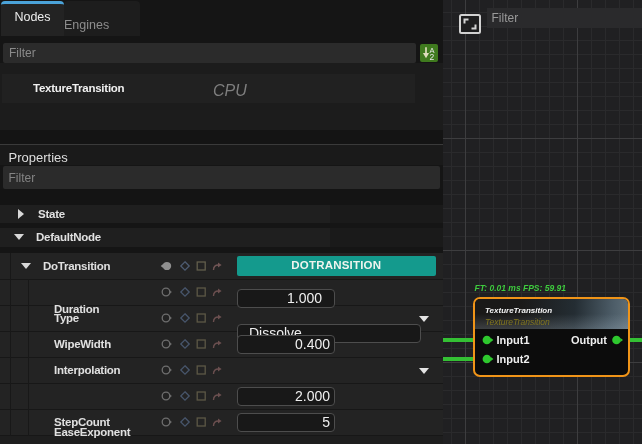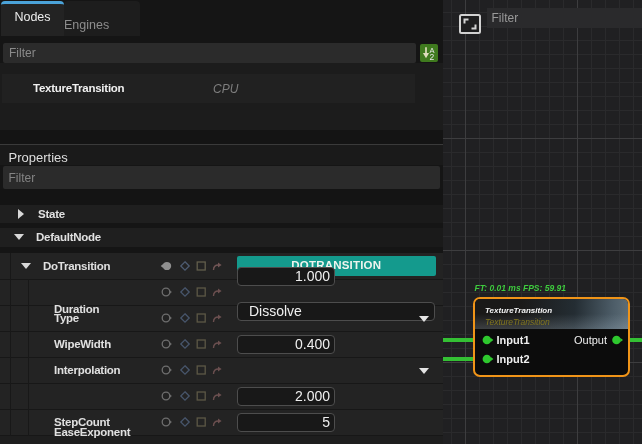--- a/index.html
+++ b/index.html
@@ -26,21 +26,21 @@
     <line x1="6" y1="3.2" x2="6" y2="9.5" stroke="#ddddbb" stroke-width="1.7"></line>
     <polygon points="2.9,9 9.1,9 6,14.3" fill="#ddddbb"></polygon>
     <text x="9.5" y="8.5" font-size="7.5" fill="#e8e8e8" font-family="Liberation Sans">A</text>
     <text x="9.5" y="15.5" font-size="8.5" fill="#e8e8e8" font-family="Liberation Sans">2</text>
   </svg>
 </div>
 
 <div class="abs" style="left:0px;top:63px;width:443px;height:67px;background:#1c1c1c;"></div>
 <div class="abs" style="left:2px;top:74px;width:413px;height:29px;background:#212121;"></div>
 <div class="abs" style="left:33px;top:82px;color:#f0f0f0;font-size:11.5px;font-weight:bold;letter-spacing:-0.25px;">TextureTransition</div>
-<div class="abs" style="left:213px;top:82px;color:#7e7e7e;font-size:12px;font-style:italic;">CPU</div>
+<div class="abs" style="left:213px;top:82px;color:#7e7e7e;font-size:16px;font-style:italic;">CPU</div>
 <div class="abs" style="left:0px;top:130px;width:443px;height:14px;background:#141414;"></div>
 
 <div class="abs" style="left:0px;top:144px;width:443px;height:1px;background:#3a3a3a;"></div>
 <div class="abs" style="left:0px;top:145px;width:443px;height:20px;background:#1a1a1a;"></div>
 <div class="abs" style="left:8.5px;top:150px;color:#dedede;font-size:13px;">Properties</div>
 
 <div class="abs" style="left:3px;top:165.5px;width:437px;height:23.5px;background:#2b2b2b;border-radius:2px;"></div>
 <div class="abs" style="left:8.5px;top:171px;color:#848484;font-size:12px;">Filter</div>
 
 <div class="abs" style="left:0px;top:189px;width:443px;height:16px;background:#141414;"></div>
@@ -79,31 +79,31 @@
 <div class="abs" style="left:236.5px;top:256px;width:199.5px;height:19.5px;background:#149a8d;border-radius:2px;color:#eef4ee;font-size:11.5px;font-weight:bold;text-align:center;line-height:19.5px;letter-spacing:0.2px;">DOTRANSITION</div>
 <div class="lbl" style="left:54px;top:303px;">Duration</div>
 <svg class="abs" style="left:160px;top:286px" width="70" height="12" viewBox="0 0 70 12">
       <circle cx="6" cy="6" r="3.8" fill="none" stroke="#6e6e6e" stroke-width="1.3"></circle>
       <polygon points="9.7,4.3 11.9,6 9.7,7.7" fill="#6e6e6e"></polygon>
       <path d="M25 1.8 L29.2 6 L25 10.2 L20.8 6 Z" fill="none" stroke="#48566c" stroke-width="1.3"></path>
       <rect x="37.2" y="2" width="8" height="8" fill="none" stroke="#5c5846" stroke-width="1.3"></rect>
       <path d="M53.5 10 Q53.5 5 58.5 5" fill="none" stroke="#6b4f4f" stroke-width="1.4"></path>
       <polygon points="58,2.6 61.6,5 58,7.4" fill="#6b4f4f"></polygon>
     </svg>
-<div class="inp" style="left:237px;top:267px;width:98px;height:19px;text-align:right;padding-right:4px;">1.000</div>
+<div class="inp" style="left:237px;top:289px;width:98px;height:19px;text-align:right;padding-right:12px;">1.000</div>
 <div class="lbl" style="left:54px;top:312.0px;">Type</div>
 <svg class="abs" style="left:160px;top:312px" width="70" height="12" viewBox="0 0 70 12">
       <circle cx="6" cy="6" r="3.8" fill="none" stroke="#6e6e6e" stroke-width="1.3"></circle>
       <polygon points="9.7,4.3 11.9,6 9.7,7.7" fill="#6e6e6e"></polygon>
       <path d="M25 1.8 L29.2 6 L25 10.2 L20.8 6 Z" fill="none" stroke="#48566c" stroke-width="1.3"></path>
       <rect x="37.2" y="2" width="8" height="8" fill="none" stroke="#5c5846" stroke-width="1.3"></rect>
       <path d="M53.5 10 Q53.5 5 58.5 5" fill="none" stroke="#6b4f4f" stroke-width="1.4"></path>
       <polygon points="58,2.6 61.6,5 58,7.4" fill="#6b4f4f"></polygon>
     </svg>
-<div class="inp" style="left:237px;top:302px;width:198px;height:19px;padding-left:11px;">Dissolve</div>
+<div class="inp" style="left:237px;top:324px;width:184px;height:19px;padding-left:11px;">Dissolve</div>
 <div class="abs" style="left:419px;top:316px;width:0;height:0;border-top:6.5px solid #e4e4e4;border-left:5.5px solid transparent;border-right:5.5px solid transparent;"></div>
 <div class="lbl" style="left:54px;top:338.0px;">WipeWidth</div>
 <svg class="abs" style="left:160px;top:338px" width="70" height="12" viewBox="0 0 70 12">
       <circle cx="6" cy="6" r="3.8" fill="none" stroke="#6e6e6e" stroke-width="1.3"></circle>
       <polygon points="9.7,4.3 11.9,6 9.7,7.7" fill="#6e6e6e"></polygon>
       <path d="M25 1.8 L29.2 6 L25 10.2 L20.8 6 Z" fill="none" stroke="#48566c" stroke-width="1.3"></path>
       <rect x="37.2" y="2" width="8" height="8" fill="none" stroke="#5c5846" stroke-width="1.3"></rect>
       <path d="M53.5 10 Q53.5 5 58.5 5" fill="none" stroke="#6b4f4f" stroke-width="1.4"></path>
       <polygon points="58,2.6 61.6,5 58,7.4" fill="#6b4f4f"></polygon>
     </svg>
@@ -211,16 +211,16 @@
   <svg width="153" height="76" style="position:absolute;left:0;top:0;">
     <circle cx="11.9" cy="41" r="4.3" fill="#2ec82e"></circle>
           <polygon points="15.8,39 18.4,41 15.8,43" fill="#2ec82e"></polygon>
     <circle cx="11.9" cy="60" r="4.3" fill="#2ec82e"></circle>
           <polygon points="15.8,58 18.4,60 15.8,62" fill="#2ec82e"></polygon>
     <circle cx="141.5" cy="41" r="4.3" fill="#2ec82e"></circle>
           <polygon points="145.4,39 148,41 145.4,43" fill="#2ec82e"></polygon>
   </svg>
   <div style="position:absolute;left:22px;top:34.5px;color:#efefef;font-size:11px;font-weight:bold;">Input1</div>
   <div style="position:absolute;left:22px;top:53.5px;color:#efefef;font-size:11px;font-weight:bold;">Input2</div>
-  <div style="position:absolute;right:20.5px;top:34.5px;color:#efefef;font-size:11px;font-weight:normal;">Output</div>
+  <div style="position:absolute;right:20.5px;top:34.5px;color:#efefef;font-size:11px;font-weight:bold;">Output</div>
 </div>
 </div>
 </div>
 
 </body></html>

